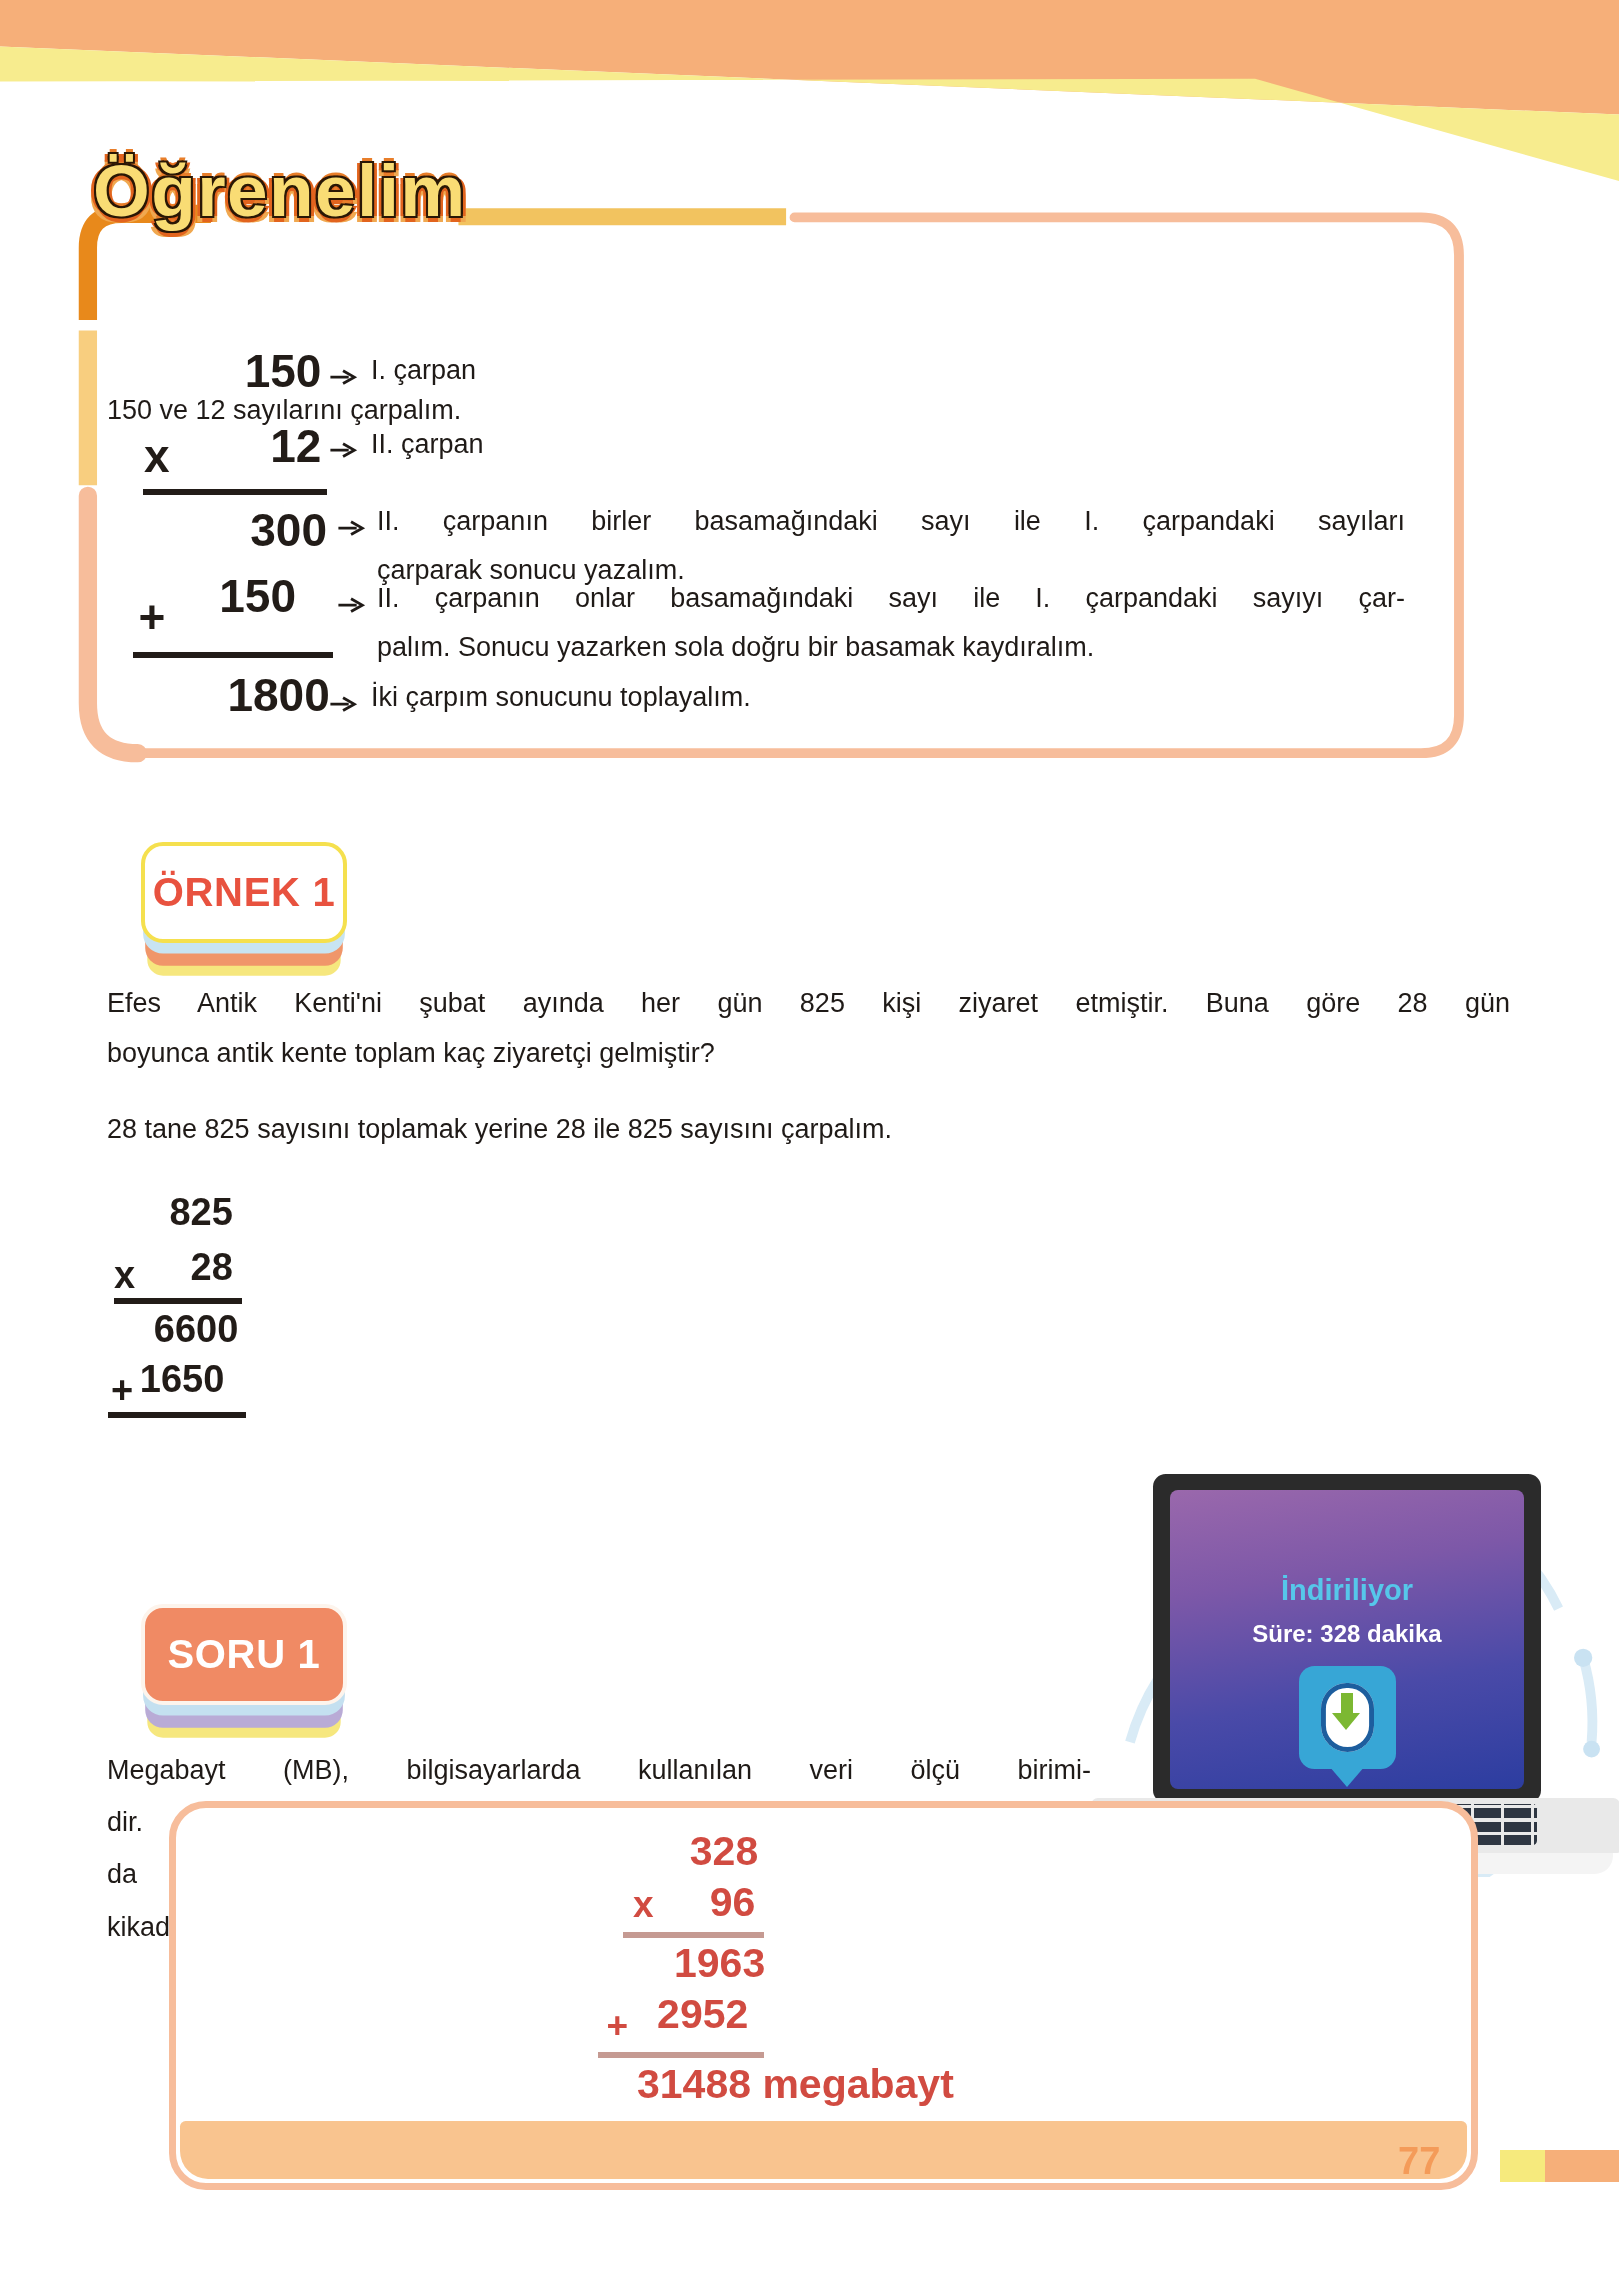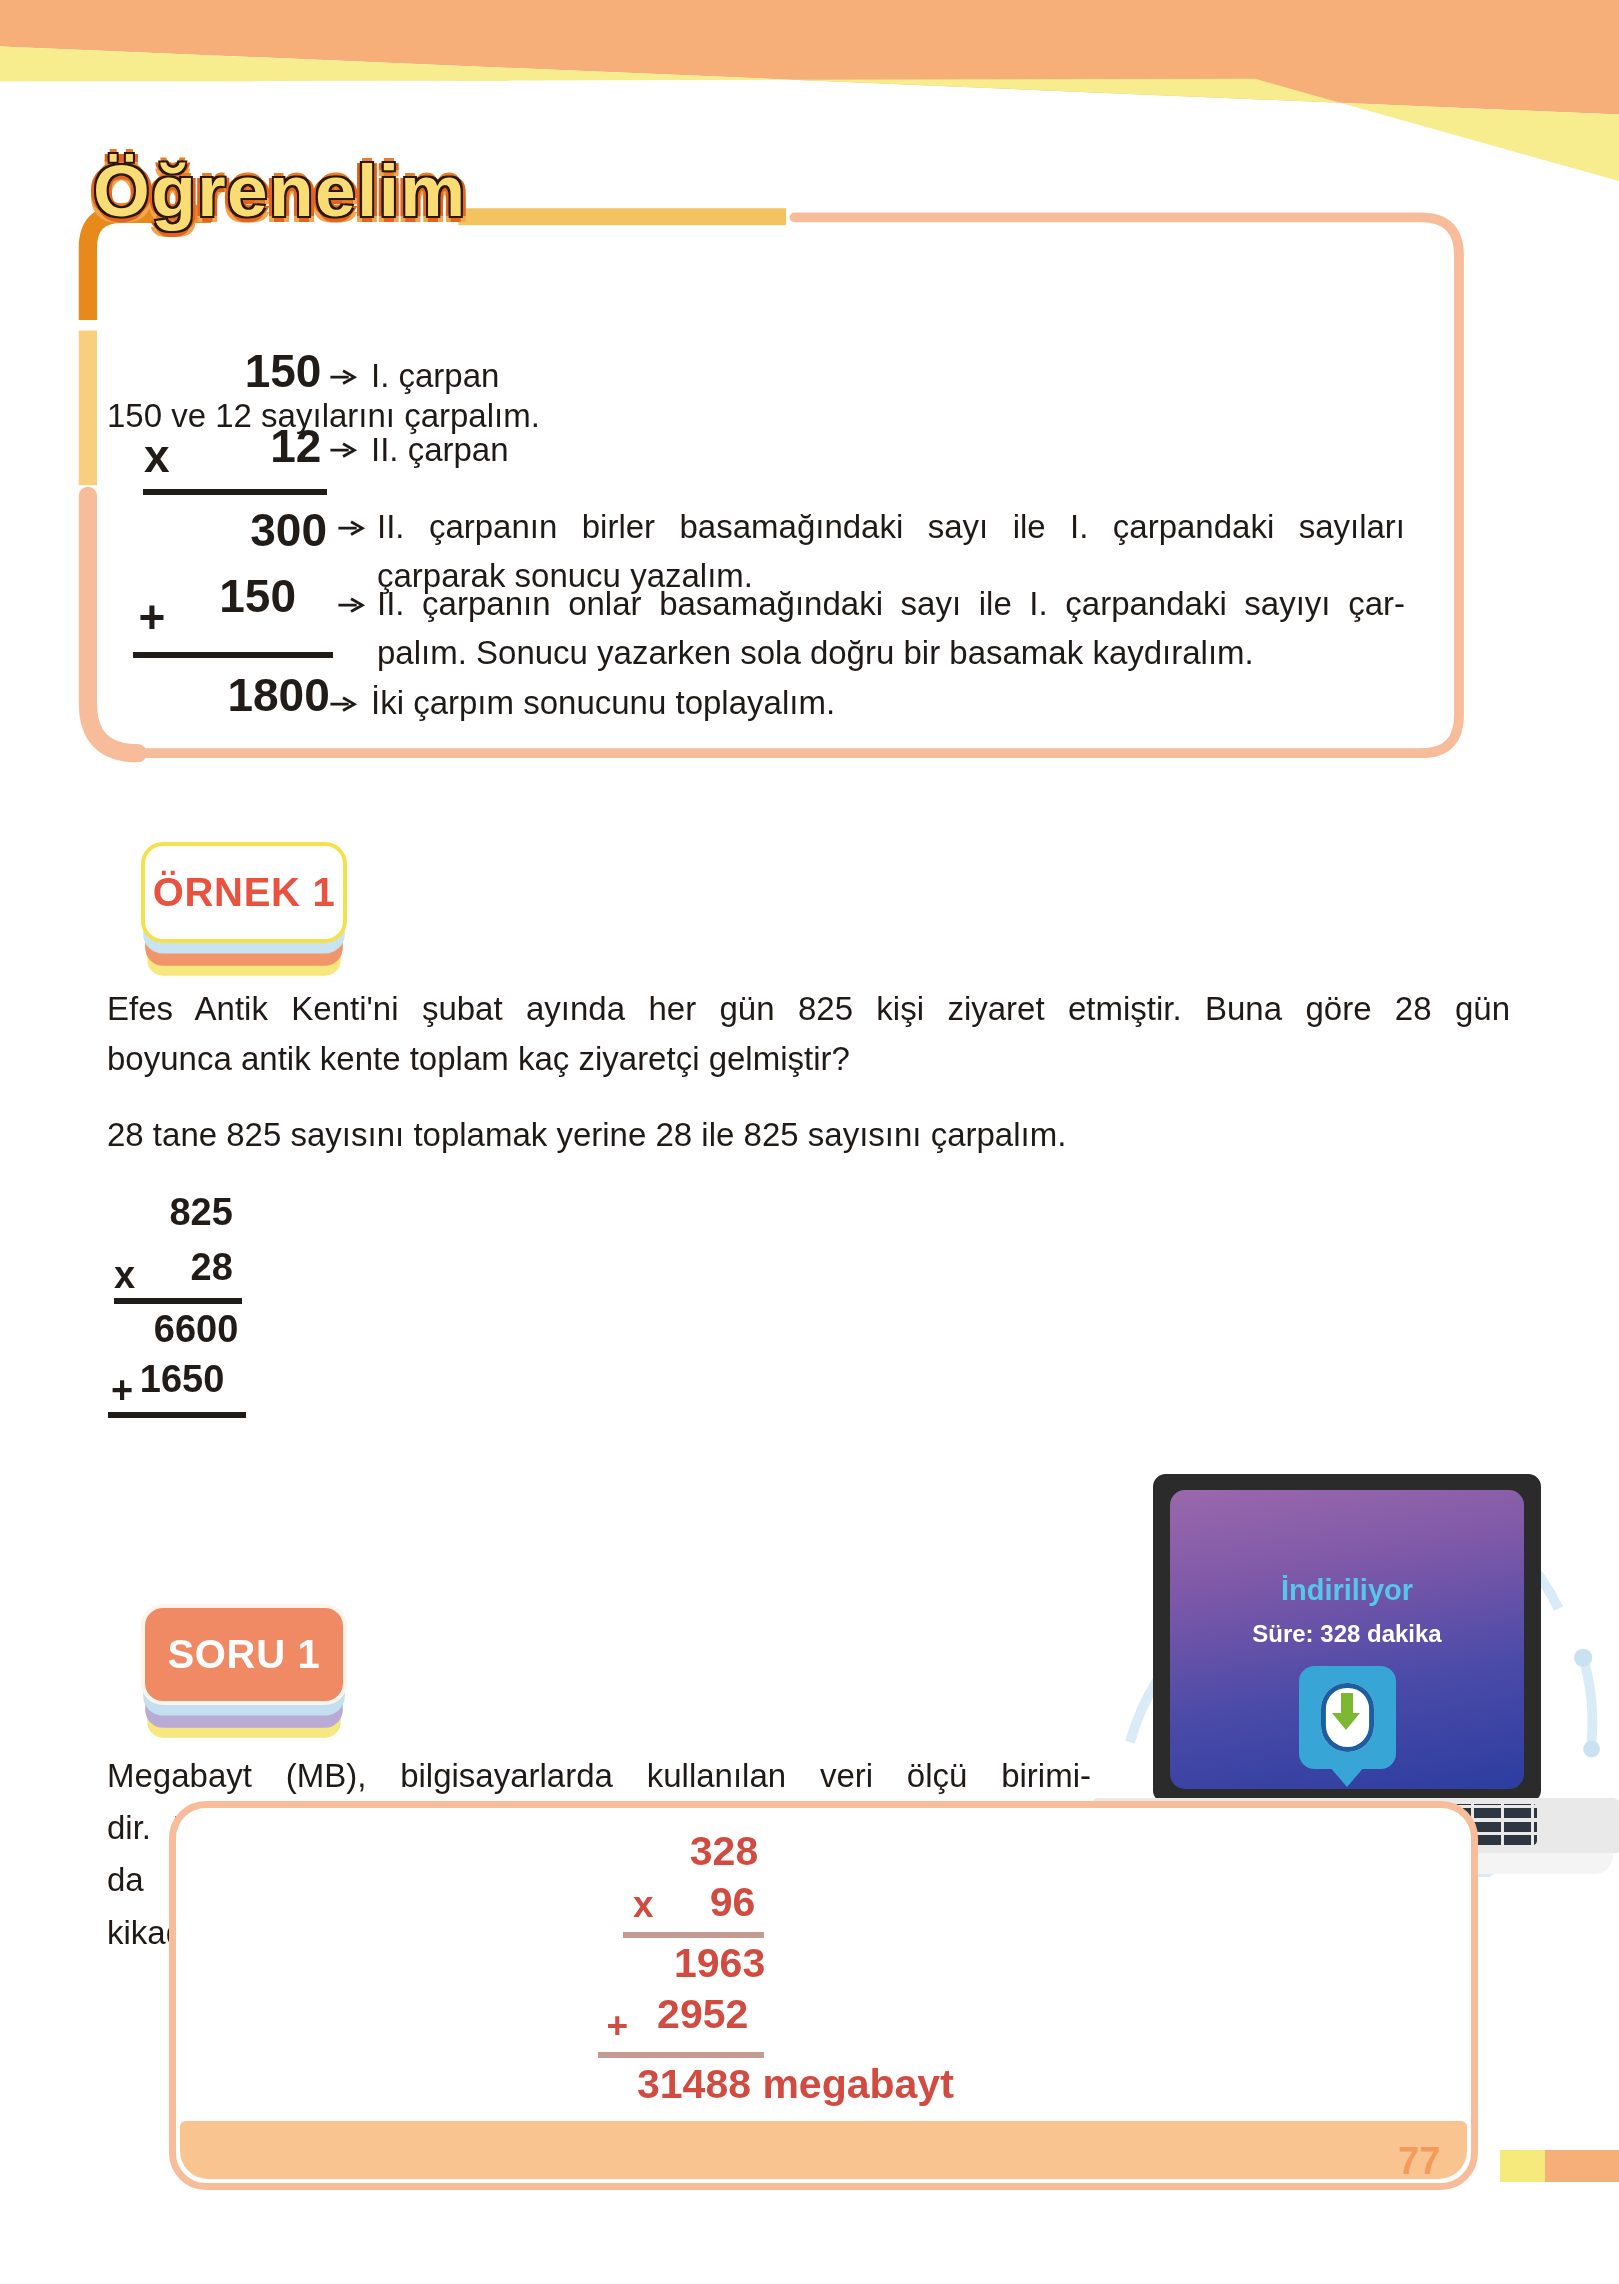--- a/index.html
+++ b/index.html
@@ -16,42 +16,42 @@
 
   
   #learn-title{left:93px;top:149px;font-size:73px;font-weight:700;letter-spacing:1.4px;
     color:#F9DC74;
     text-shadow:
       -2.1px -2.1px 0 #2a1705, 2.1px -2.1px 0 #2a1705, -2.1px 2.1px 0 #2a1705, 2.1px 2.1px 0 #2a1705,
       -4.9px 0 0 #e2641e, 4.9px 0 0 #e2641e, 0 -4.9px 0 #e87e2a, 0 5.6px 0 #e2641e,
       4.9px 6.3px 0 #f0a850, -4.9px 6.3px 0 #f0a850;}
 
   
-  .body-txt{font-size:33px;line-height:1.55;}
+  .body-txt{font-size:27px;line-height:1.55;}
   .jline{text-align:justify;text-align-last:justify;}
 
   
   .num{font-weight:700;color:#221c18;}
   .m1-num{font-size:46px;}
   .m2-num{font-size:38px;}
   .mline{background:#221c18;height:6.3px;}
 
   
   .badge{width:198px;height:93px;border-radius:22px;display:flex;align-items:center;justify-content:center;
          font-weight:700;font-size:40px;letter-spacing:0.7px;}
   #ornek-badge{background:#fff;border:4.9px solid #F5E04E;color:#E8523F;
      box-shadow:0 12.7px 0 -2.1px #C8E4F2, 0 27px 0 -4.2px #F0966A, 0 39px 0 -6.3px #F6E77E;}
   #soru-badge{background:#F08A64;border:4.9px solid #fdf4ec;color:#ffffff;
      box-shadow:0 12.7px 0 -2.1px #C4E0F0, 0 27px 0 -4.2px #B9ABD6, 0 39px 0 -6.3px #F6E77E;}
 
   
   #laptop{left:1091px;top:1447px;width:529px;height:430px;}
   #screen{position:absolute;left:62px;top:27px;width:388px;height:329px;background:#2b2b2b;
           border-radius:12.7px;padding:0;}
-  #screen-inner{position:absolute;left:17px;top:15.5px;right:17px;bottom:14px;border-radius:15px;
+  #screen-inner{position:absolute;left:17px;top:15.5px;right:17px;bottom:14px;border-radius:8px;
      background:linear-gradient(170deg,#9a68ac 0%,#7d58a8 30%,#4a4aa8 65%,#2c3da0 100%);
      display:flex;flex-direction:column;align-items:center;}
   #dl-status{margin-top:84px;font-size:29px;font-weight:700;color:#56C7EA;}
   #dl-time{margin-top:13px;font-size:24px;font-weight:700;color:#ffffff;}
   #dl-icon{position:relative;margin-top:18.3px;width:97px;height:103px;background:#37A6D6;border-radius:15.5px;
      display:flex;align-items:center;justify-content:center;}
   #dl-icon:after{content:"";position:absolute;left:50%;bottom:-18.3px;transform:translateX(-50%);
      border-left:18.3px solid transparent;border-right:18.3px solid transparent;border-top:21px solid #37A6D6;}
   #dl-doc{width:53px;height:69px;background:#ffffff;border-radius:27px 27px 28px 28px;
      box-shadow:0 0 0 4.9px #1d5e9e inset;display:flex;align-items:center;justify-content:center;}

